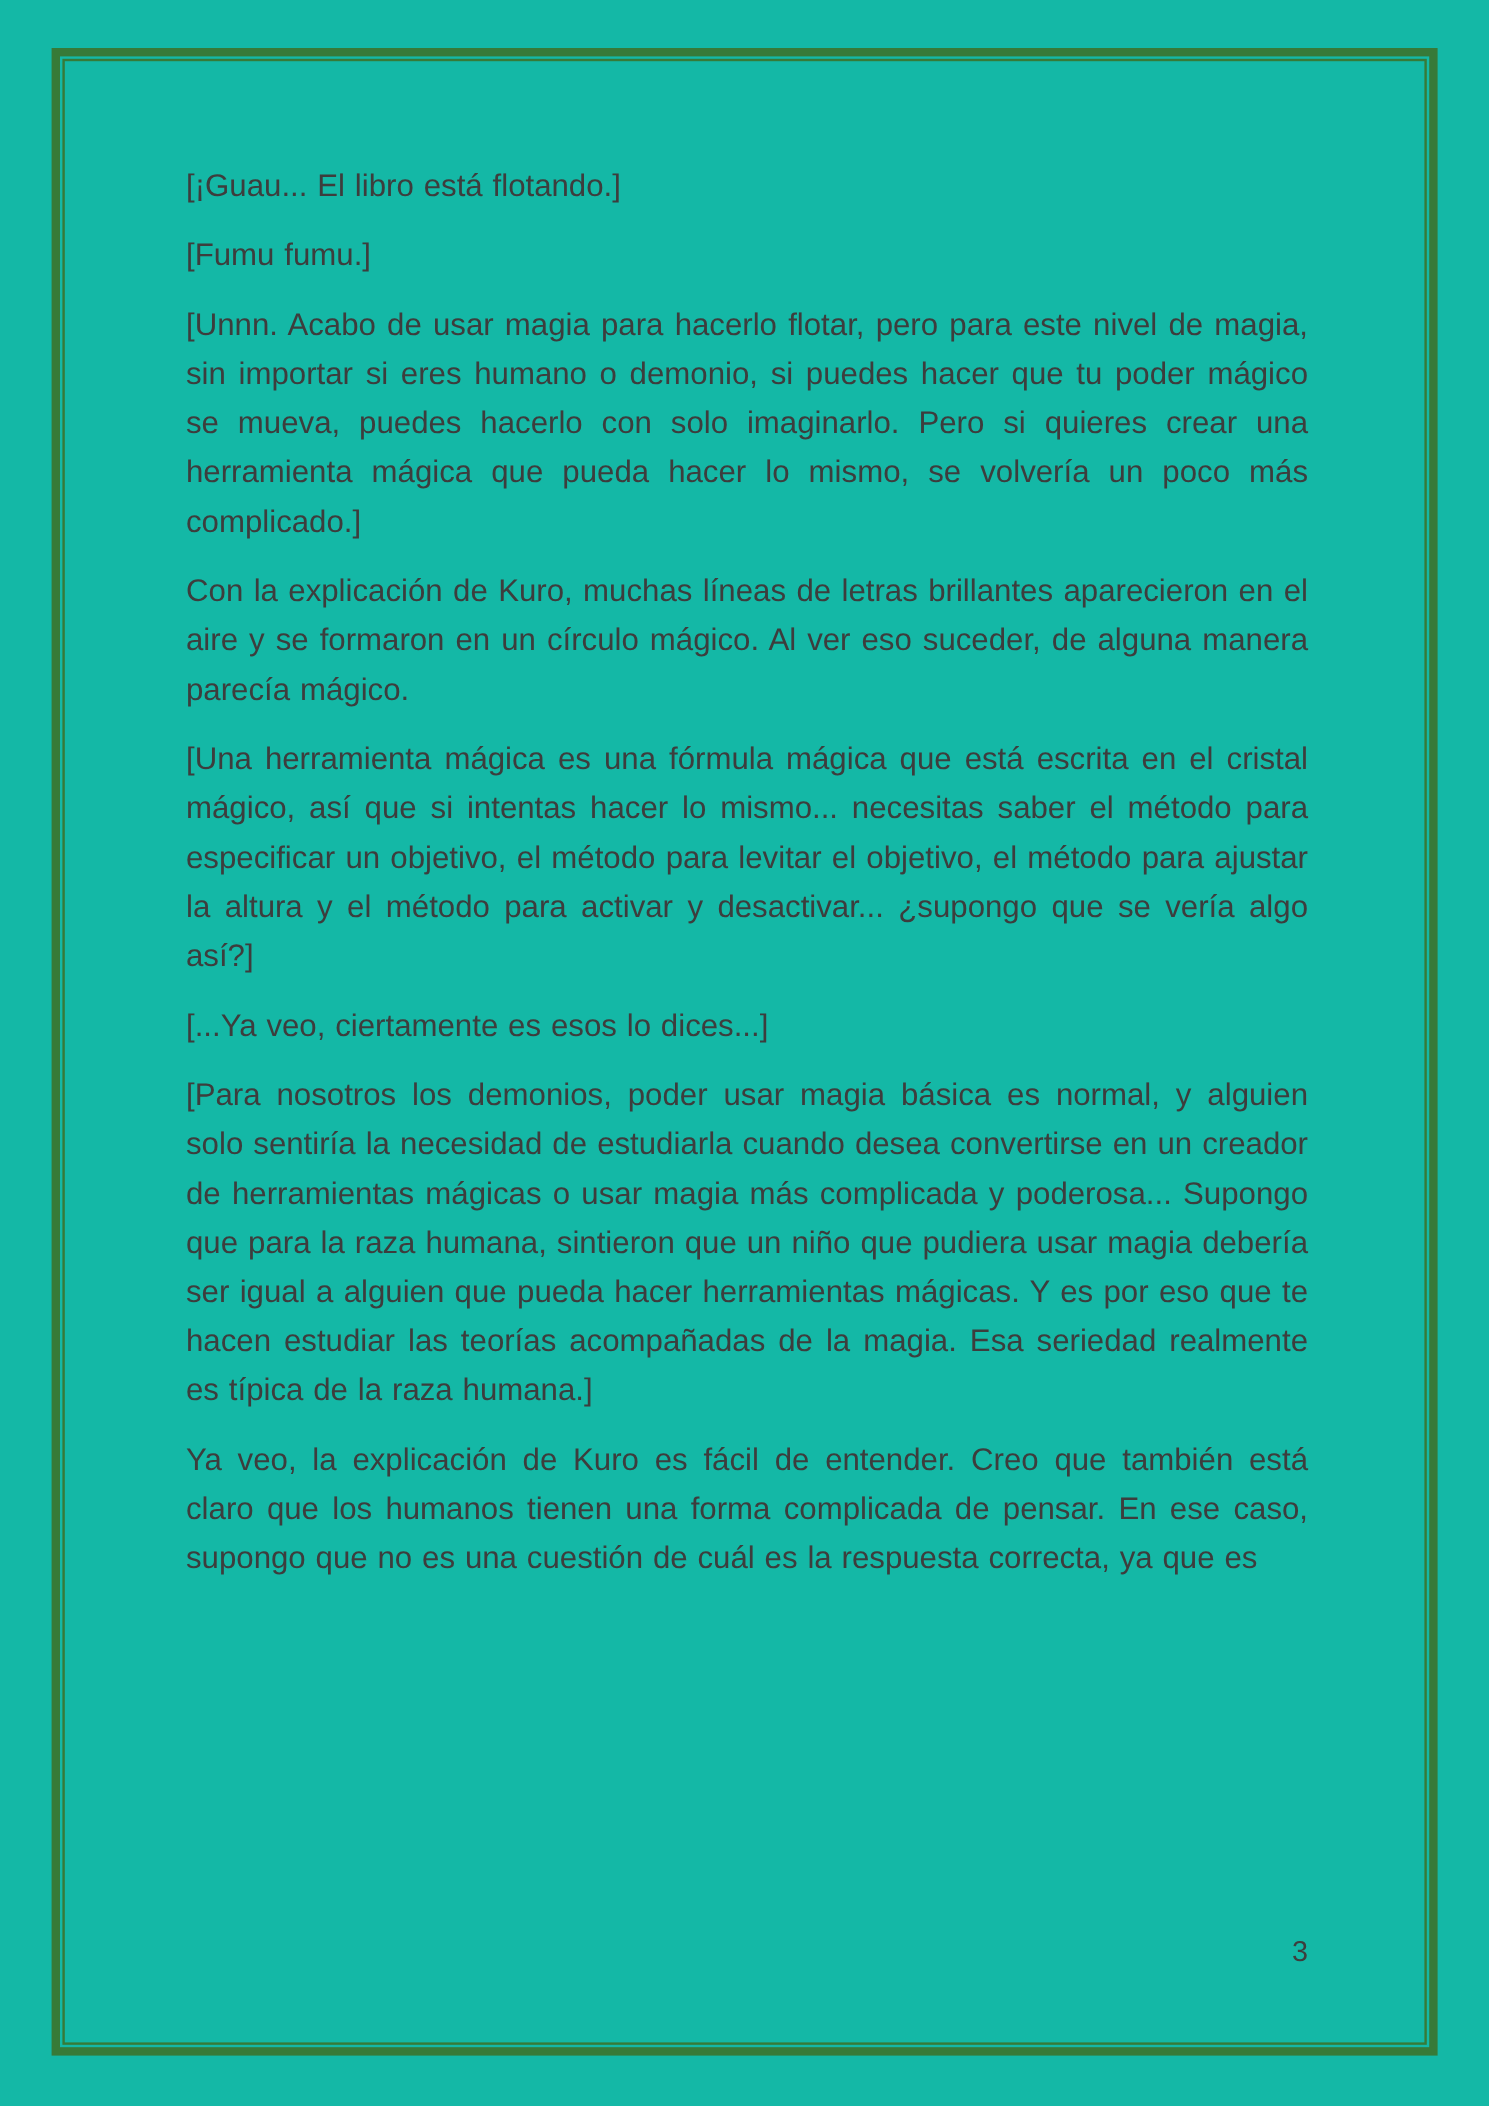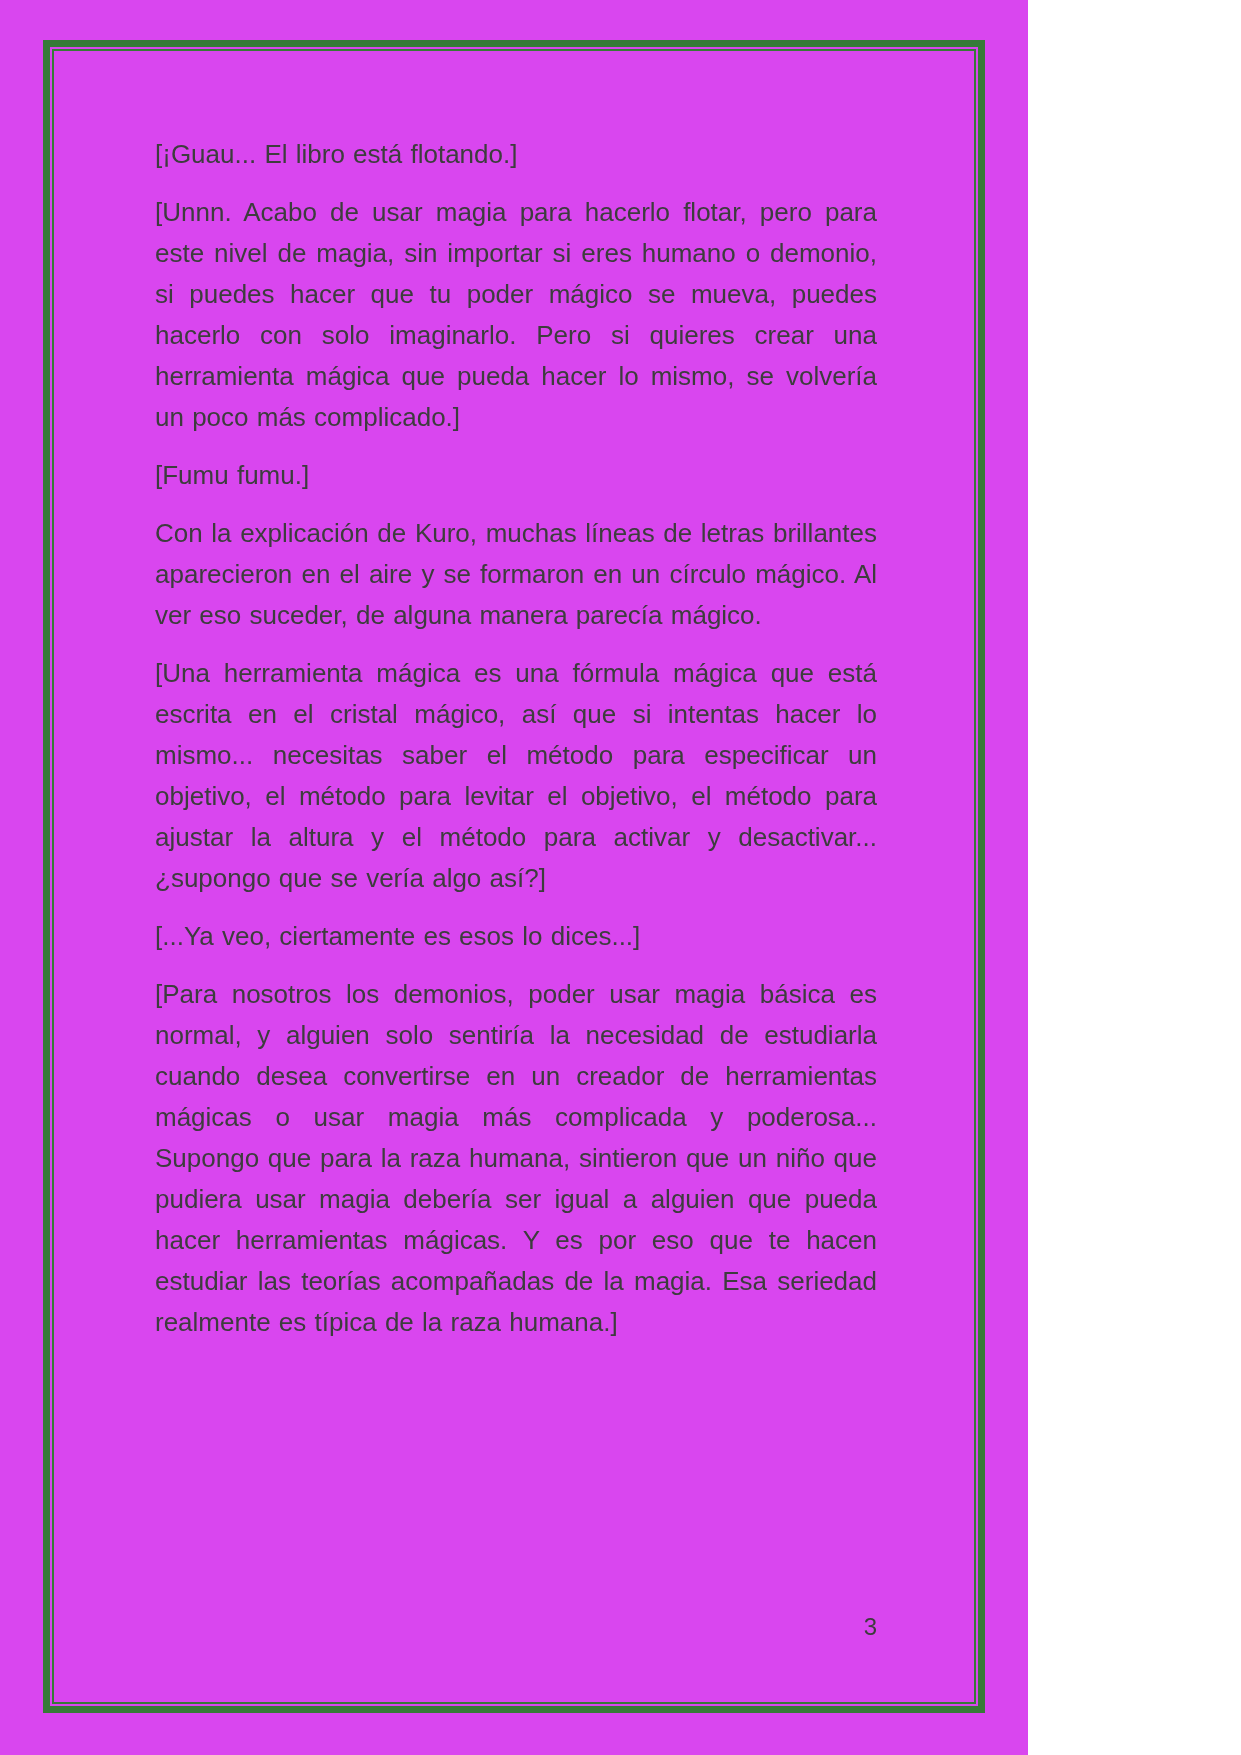--- a/index.html
+++ b/index.html
@@ -9,23 +9,23 @@
   * { margin: 0; padding: 0; box-sizing: border-box; }
   html, body {
     width: 1241px;
     height: 1755px;
     background: #ffffff;
     font-family: "Liberation Sans", sans-serif;
     color: var(--text);
   }
   .sheet {
     position: relative;
-    width: 1028px;
+    width: 1241px;
     height: 1755px;
-    background: #d946ef;
+    background: #14b8a6;
     overflow: hidden;
   }
   
   .frame-outer {
     position: absolute;
     left: 43px;
     top: 40px;
     right: 43px;
     bottom: 42px;
     border: 7px solid var(--green);
@@ -61,23 +61,24 @@
 <body>
 
 <div class="sheet">
 
   <div class="frame-outer">
     <div class="frame-inner"></div>
   </div>
 
   <div class="content">
     <p>[¡Guau... El libro está flotando.]</p>
+    <p>[Fumu fumu.]</p>
     <p>[Unnn. Acabo de usar magia para hacerlo flotar, pero para este nivel de magia, sin importar si eres humano o demonio, si puedes hacer que tu poder mágico se mueva, puedes hacerlo con solo imaginarlo. Pero si quieres crear una herramienta mágica que pueda hacer lo mismo, se volvería un poco más complicado.]</p>
-    <p>[Fumu fumu.]</p>
     <p>Con la explicación de Kuro, muchas líneas de letras brillantes aparecieron en el aire y se formaron en un círculo mágico. Al ver eso suceder, de alguna manera parecía mágico.</p>
     <p>[Una herramienta mágica es una fórmula mágica que está escrita en el cristal mágico, así que si intentas hacer lo mismo... necesitas saber el método para especificar un objetivo, el método para levitar el objetivo, el método para ajustar la altura y el método para activar y desactivar... ¿supongo que se vería algo así?]</p>
     <p>[...Ya veo, ciertamente es esos lo dices...]</p>
     <p>[Para nosotros los demonios, poder usar magia básica es normal, y alguien solo sentiría la necesidad de estudiarla cuando desea convertirse en un creador de herramientas mágicas o usar magia más complicada y poderosa... Supongo que para la raza humana, sintieron que un niño que pudiera usar magia debería ser igual a alguien que pueda hacer herramientas mágicas. Y es por eso que te hacen estudiar las teorías acompañadas de la magia. Esa seriedad realmente es típica de la raza humana.]</p>
+    <p>Ya veo, la explicación de Kuro es fácil de entender. Creo que también está claro que los humanos tienen una forma complicada de pensar. En ese caso, supongo que no es una cuestión de cuál es la respuesta correcta, ya que es</p>
   </div>
 
   <div class="page-number">3</div>
 
 </div>
 
 </body></html>

